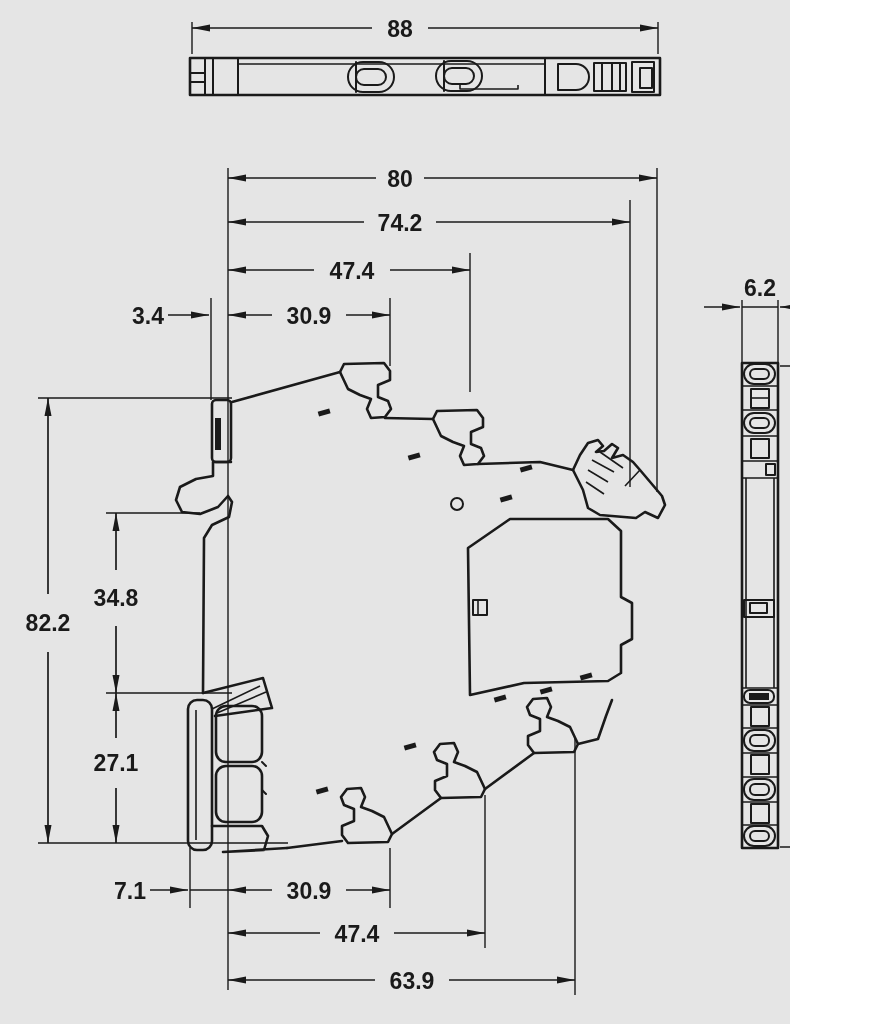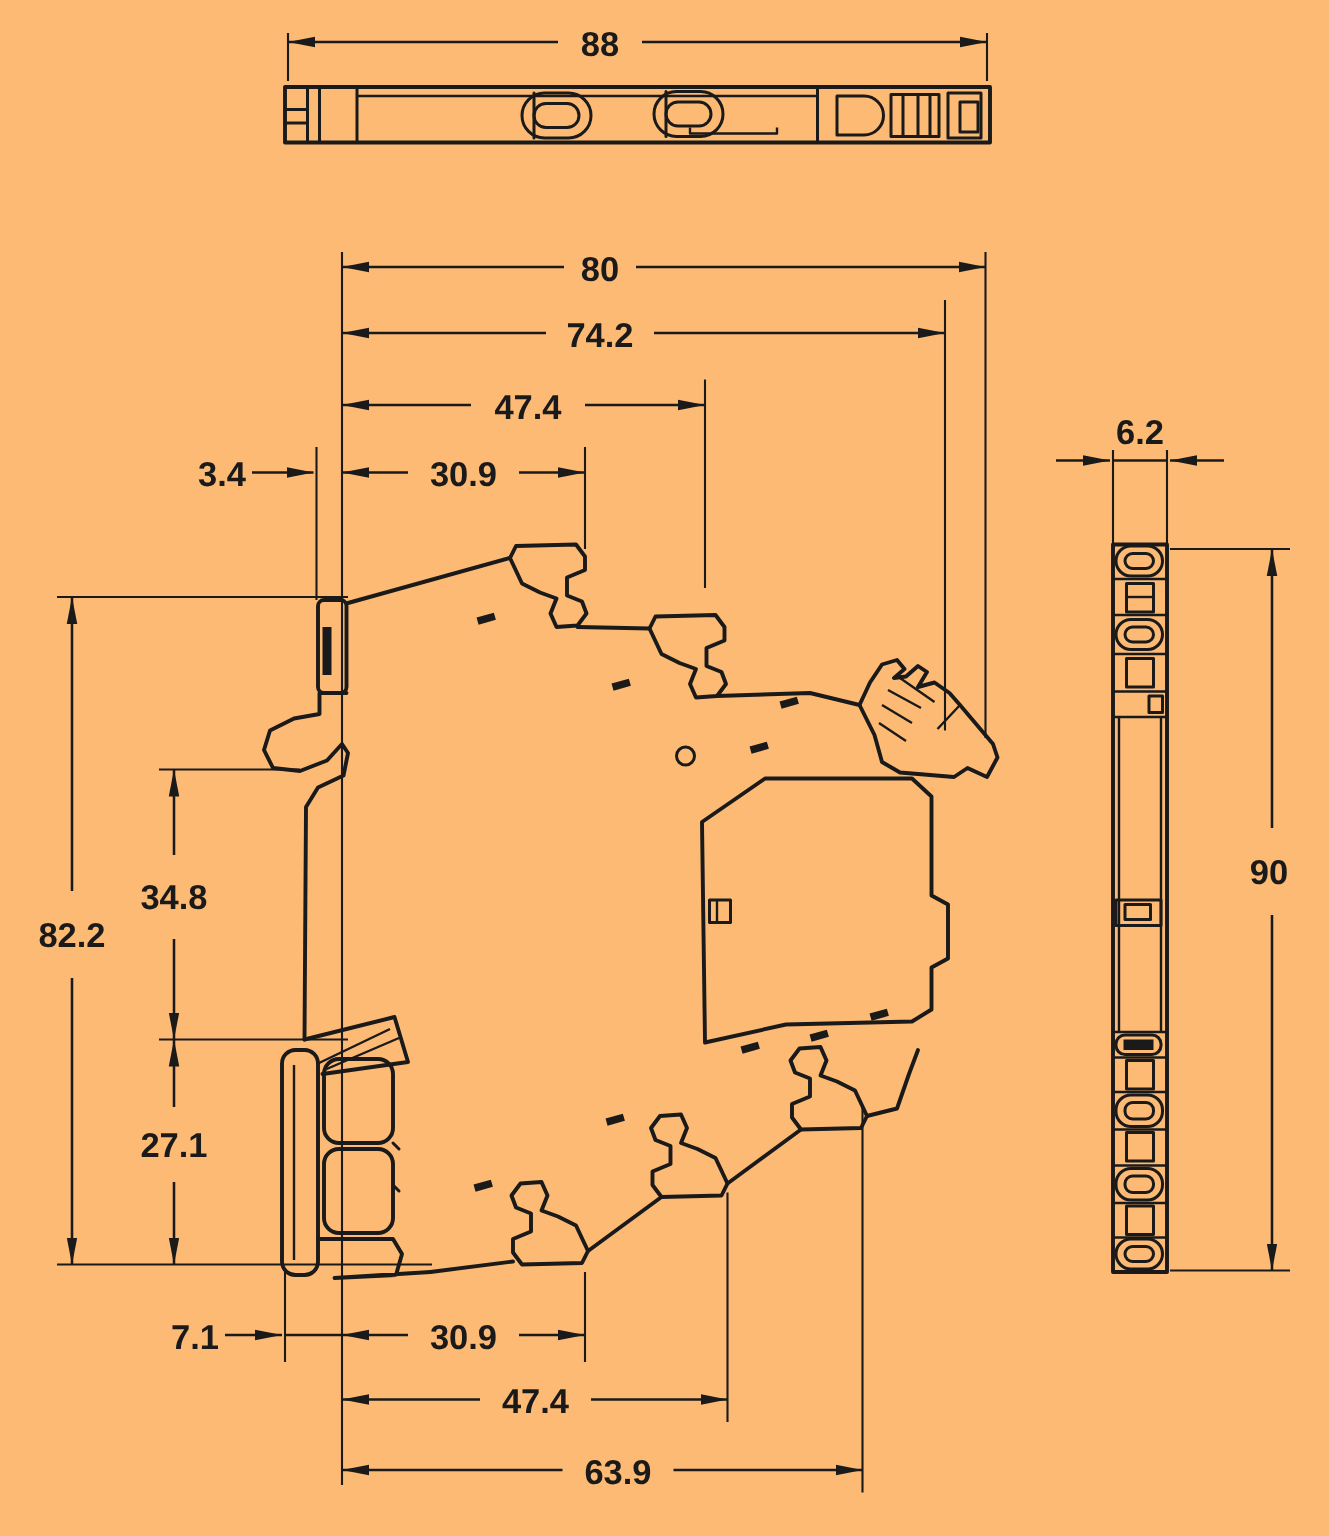--- a/index.html
+++ b/index.html
@@ -1,17 +1,17 @@
 <!DOCTYPE html>
 <html><head>
 <meta charset="utf-8">
 <style>
   html,body{margin:0;padding:0;background:#ffffff;}
   .stage{
-    width:886px;height:1024px;background:#fdba74;position:relative;
+    width:790px;height:1024px;background:#e5e5e5;position:relative;
     font-family:"Liberation Sans", sans-serif;overflow:hidden;
   }
   svg{display:block;}
   .body-line{fill:none;stroke:#1a1a1a;stroke-width:2.6;stroke-linejoin:round;stroke-linecap:round;}
   .detail-line{fill:none;stroke:#1a1a1a;stroke-width:2;stroke-linejoin:round;stroke-linecap:round;}
   .thin-detail{fill:none;stroke:#1a1a1a;stroke-width:1.6;stroke-linejoin:round;}
   .dim-line{fill:none;stroke:#1a1a1a;stroke-width:1.7;}
   .ext-line{fill:none;stroke:#1a1a1a;stroke-width:1.4;}
   .slot{fill:#1a1a1a;stroke:none;}
   .dim-text{

